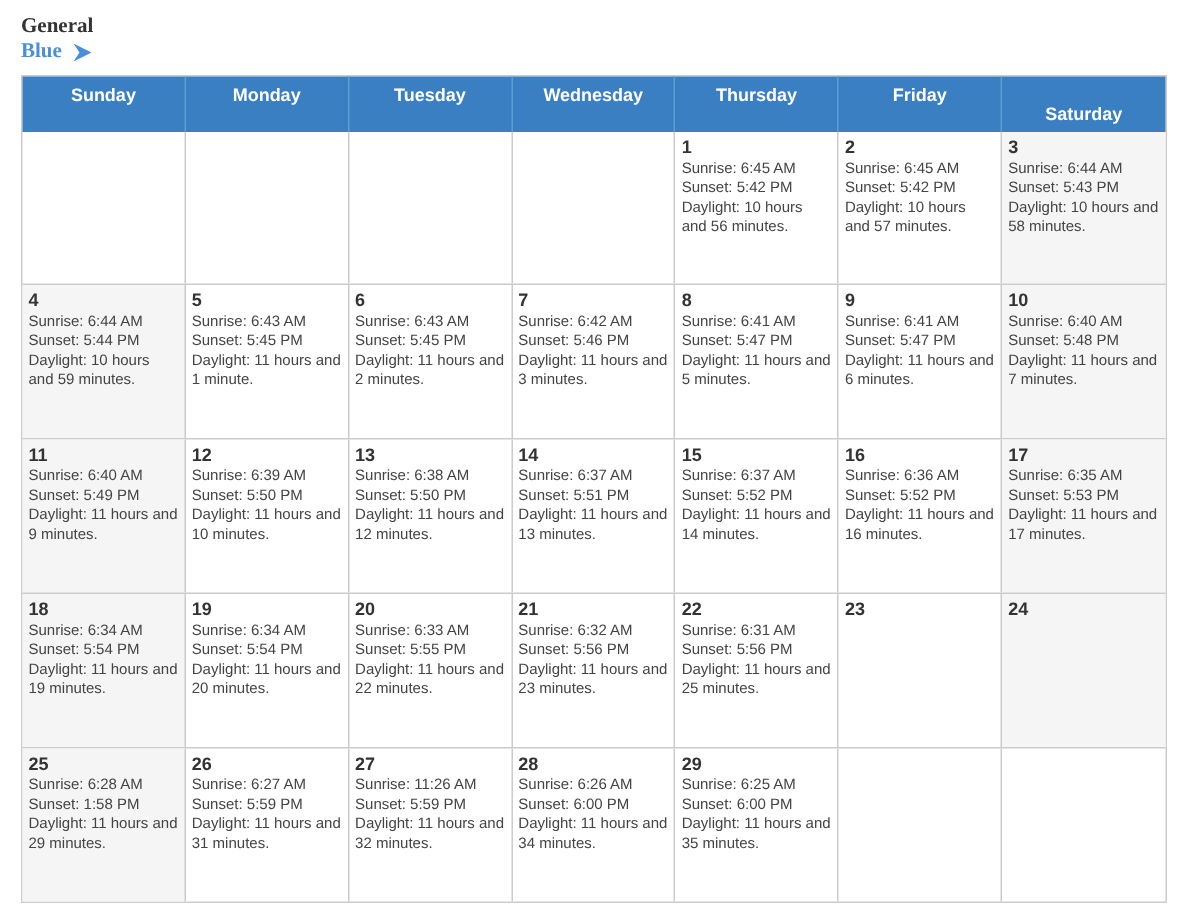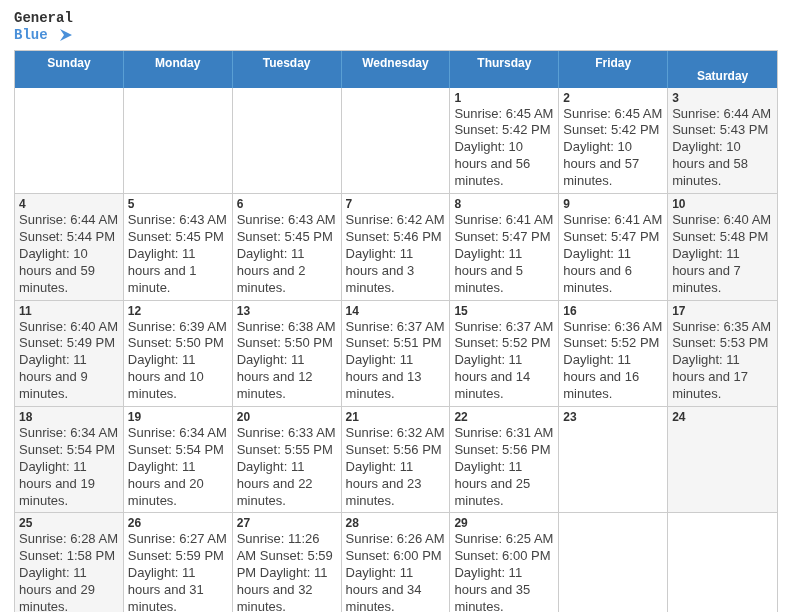--- a/index.html
+++ b/index.html
@@ -85,32 +85,32 @@
     .cal-cell:last-child { border-right: none; }
     .cal-cell.shaded { background: #f5f5f5; }
     .day-num {
       font-size: 12px;
       font-weight: bold;
       color: #333;
       display: block;
       margin-bottom: 1px;
     }
     .cell-info {
-      font-size: 13px;
+      font-size: 10px;
       color: #444;
       line-height: 1.3;
     }
   </style>
 </head>
 <body>
 
 <div class="page">
   <div class="header">
     <div class="logo">
-  <div style="font-family:Liberation Mono, monospace;font-size:14px;font-weight:bold;line-height:1.2;">
+  <div style="font-family:Liberation Serif, serif;font-size:14px;font-weight:bold;line-height:1.2;">
     <div style="color:#333;">General<span style="display:inline-block;width:0;"></span></div>
     <div style="color:#4a90d9;">Blue 
       <svg width="16" height="12" viewBox="0 0 16 12" style="vertical-align:middle;">
         <polygon points="4,0 16,6 4,12 8,6" fill="#4a90d9"></polygon>
       </svg>
     </div>
   </div>
 </div>
     <div class="title-area">
       <div class="month-year"></div>

